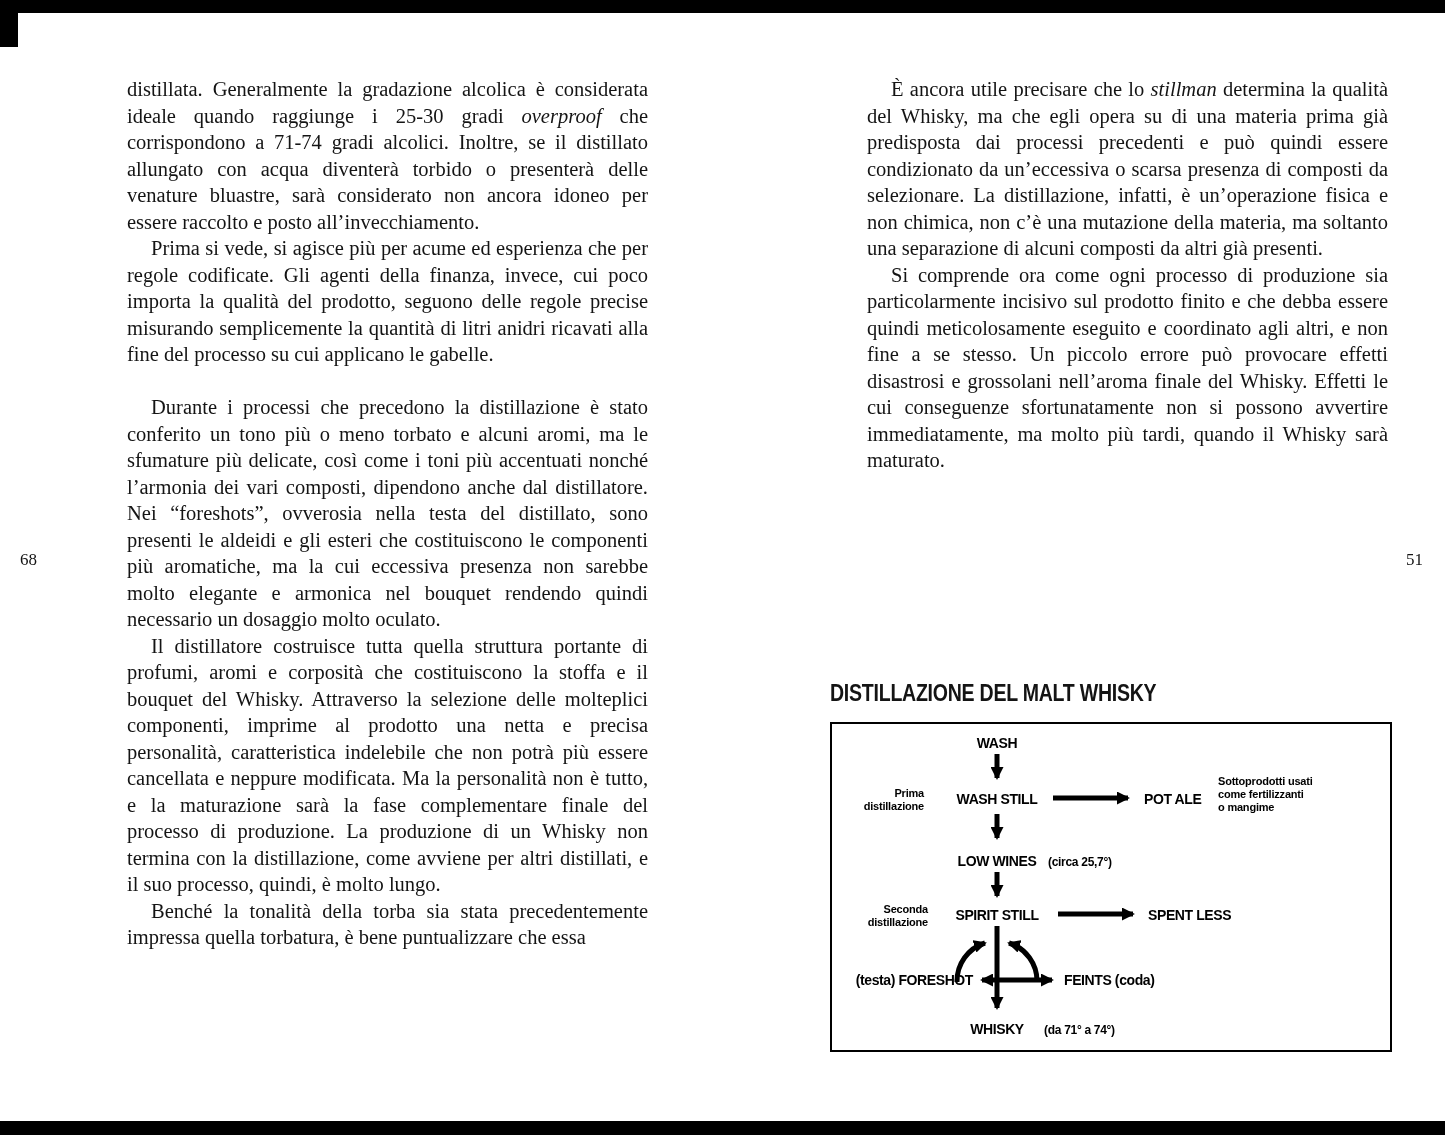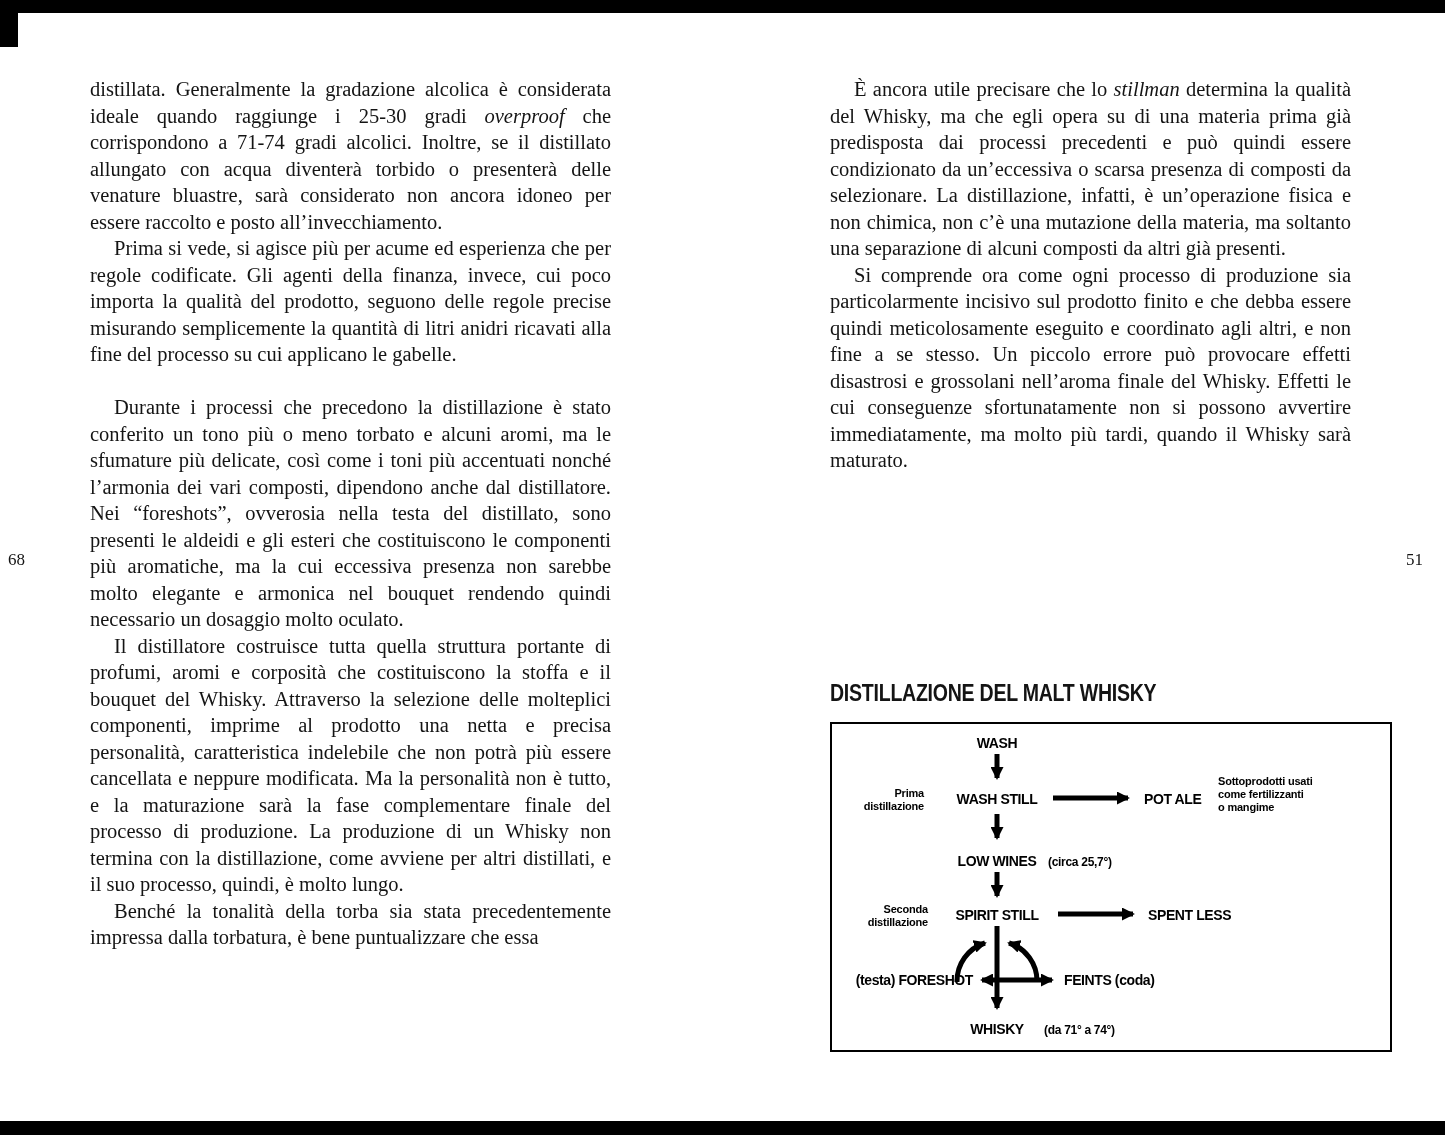--- a/index.html
+++ b/index.html
@@ -14,32 +14,33 @@
   .scan-bar { position: absolute; left: 0; width: 100%; background: #000; }
   .scan-bar.top { top: 0; height: 13px; }
   .scan-bar.bottom { bottom: 0; height: 14px; }
   .scan-corner-tl { position: absolute; left: 0; top: 0; width: 18px; height: 47px; background: #000; }
 
   .page-number {
     position: absolute;
     font-family: "Liberation Serif", "DejaVu Serif", serif;
     font-size: 17px;
   }
-  .pn-left  { left: 8px;  top: 550px; }
+  .pn-left  { left: 20px;  top: 550px; }
   .pn-right { left: 1406px; top: 550px; }
 
   .col {
     position: absolute;
     top: 76px;
     width: 521px;
     font-family: "Liberation Serif", "DejaVu Serif", serif;
     font-size: 20.5px;
     line-height: 26.5px;
     text-align: justify;
     hyphens: auto;
+    margin-left: 37px;
     -webkit-hyphens: auto;
   }
   .col-left  { left: 90px;  }
   .col-right { left: 830px; }
   .col p { margin: 0; text-indent: 24px; }
   .col p.no-indent { text-indent: 0; }
   .col p.gap-before { margin-top: 26.5px; }
   .col em { font-style: italic; }
 
   .diagram-title {
@@ -92,21 +93,21 @@
   <div class="scan-bar bottom"></div>
 
   <div class="page-number pn-left">68</div>
   <div class="page-number pn-right">51</div>
 
   <div class="col col-left">
       <p class="no-indent"><span>distillata. Generalmente la gradazione alcolica è considerata ideale quando raggiunge i 25-30 gradi </span><em>overproof</em><span> che corrispondono a 71-74 gradi alcolici. Inoltre, se il distillato allungato con acqua diventerà torbido o presenterà delle venature bluastre, sarà considerato non ancora idoneo per essere raccolto e posto all’invecchiamento.</span></p>
       <p><span>Prima si vede, si agisce più per acume ed esperienza che per regole codificate. Gli agenti della finanza, invece, cui poco importa la qualità del prodotto, seguono delle regole precise misurando semplicemente la quantità di litri anidri ricavati alla fine del processo su cui applicano le gabelle.</span></p>
       <p class="gap-before"><span>Durante i processi che precedono la distillazione è stato conferito un tono più o meno torbato e alcuni aromi, ma le sfumature più delicate, così come i toni più accentuati nonché l’armonia dei vari composti, dipendono anche dal distillatore. Nei “foreshots”, ovverosia nella testa del distillato, sono presenti le aldeidi e gli esteri che costituiscono le componenti più aromatiche, ma la cui eccessiva presenza non sarebbe molto elegante e armonica nel bouquet rendendo quindi necessario un dosaggio molto oculato.</span></p>
       <p><span>Il distillatore costruisce tutta quella struttura portante di profumi, aromi e corposità che costituiscono la stoffa e il bouquet del Whisky. Attraverso la selezione delle molteplici componenti, imprime al prodotto una netta e precisa personalità, caratteristica indelebile che non potrà più essere cancellata e neppure modificata. Ma la personalità non è tutto, e la maturazione sarà la fase complementare finale del processo di produzione. La produzione di un Whisky non termina con la distillazione, come avviene per altri distillati, e il suo processo, quindi, è molto lungo.</span></p>
-      <p><span>Benché la tonalità della torba sia stata precedentemente impressa dalla torbatura, è bene puntualizzare che essa</span></p>
+      <p><span>Benché la tonalità della torba sia stata precedentemente impressa quella torbatura, è bene puntualizzare che essa</span></p>
     </div>
 
   <div class="col col-right">
       <p><span>È ancora utile precisare che lo </span><em>stillman</em><span> determina la qualità del Whisky, ma che egli opera su di una materia prima già predisposta dai processi precedenti e può quindi essere condizionato da un’eccessiva o scarsa presenza di composti da selezionare. La distillazione, infatti, è un’operazione fisica e non chimica, non c’è una mutazione della materia, ma soltanto una separazione di alcuni composti da altri già presenti.</span></p>
       <p><span>Si comprende ora come ogni processo di produzione sia particolarmente incisivo sul prodotto finito e che debba essere quindi meticolosamente eseguito e coordinato agli altri, e non fine a se stesso. Un piccolo errore può provocare effetti disastrosi e grossolani nell’aroma finale del Whisky. Effetti le cui conseguenze sfortunatamente non si possono avvertire immediatamente, ma molto più tardi, quando il Whisky sarà maturato.</span></p>
     </div>
 
   <h2 class="diagram-title">DISTILLAZIONE DEL MALT WHISKY</h2>
 
   <div class="diagram-box">

